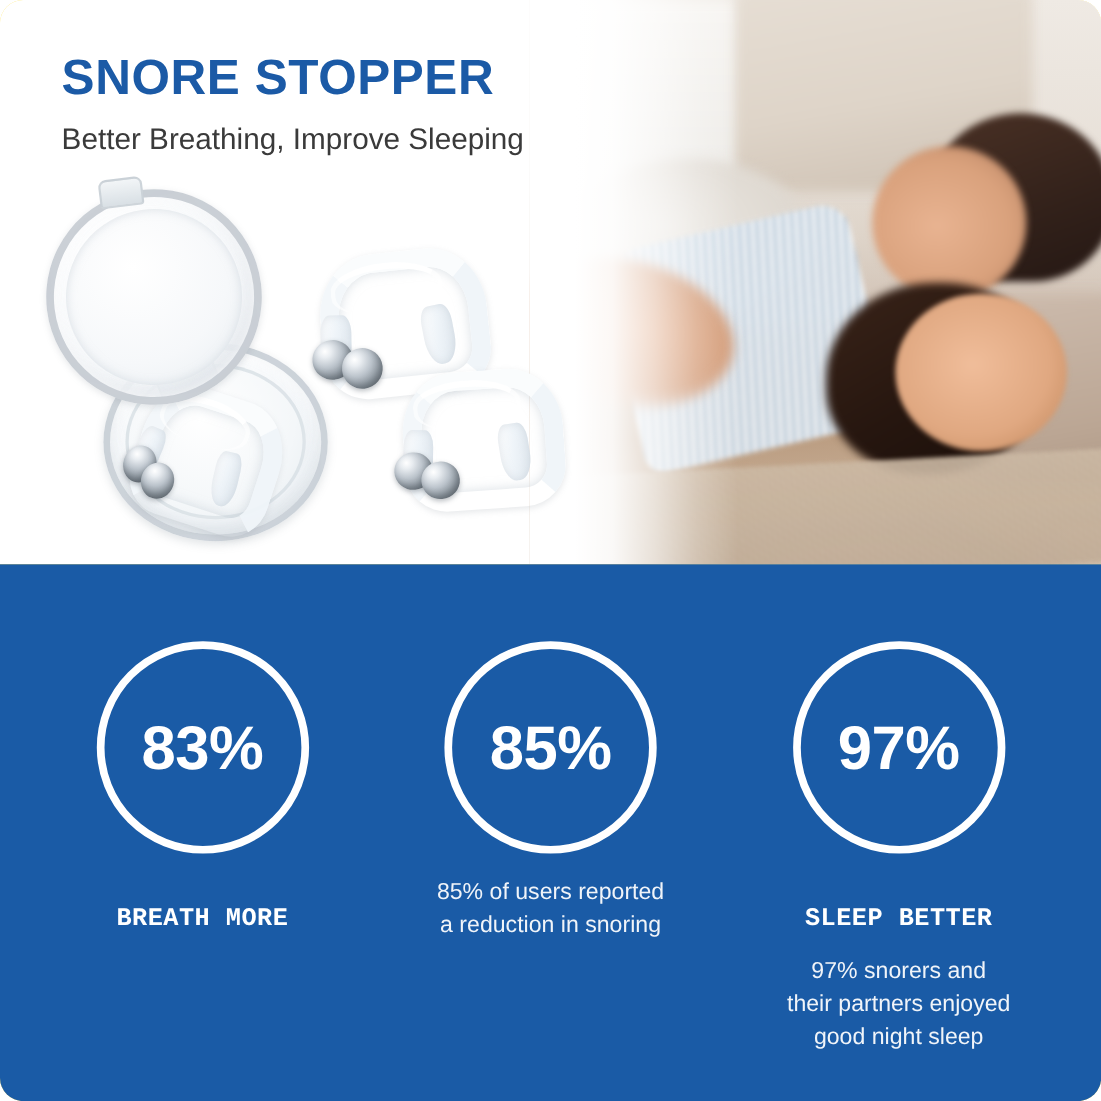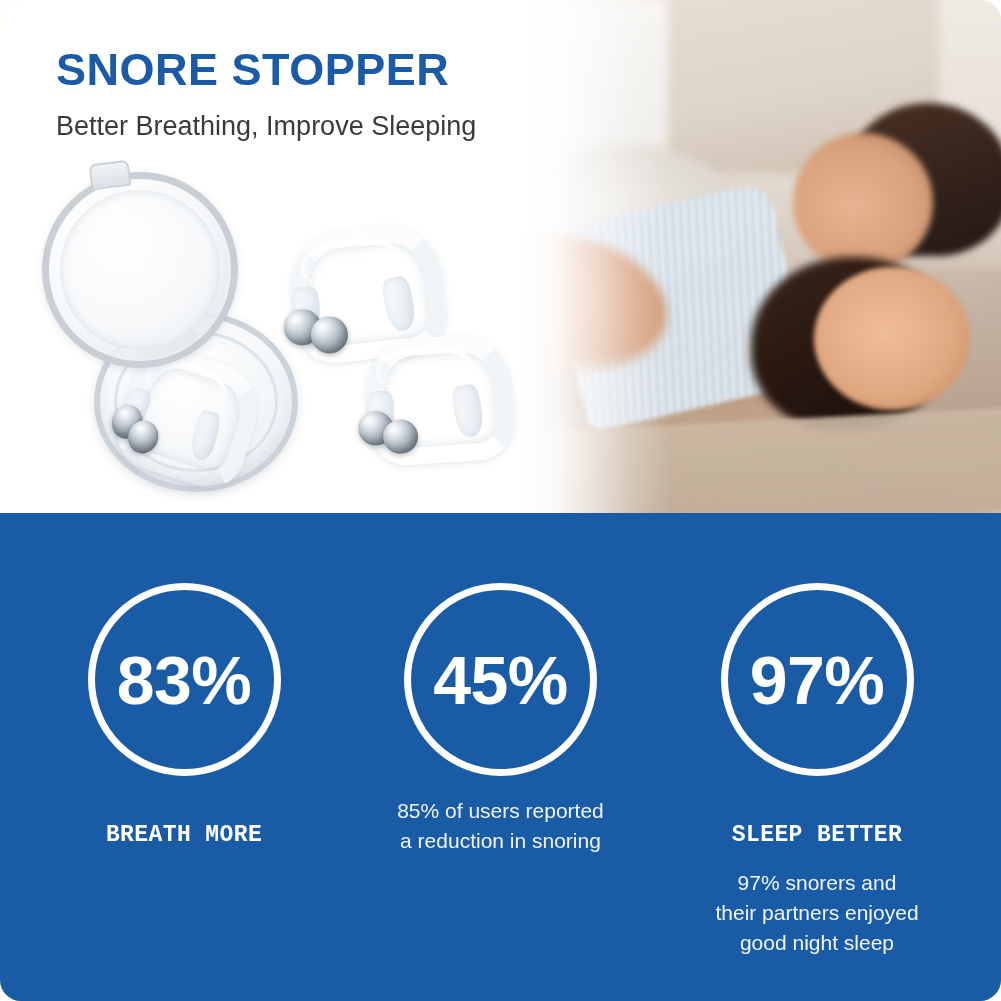--- a/index.html
+++ b/index.html
@@ -363,21 +363,21 @@
     width: 193px;
     height: 193px;
     border-radius: 50%;
     border: 7px solid #ffffff;
     display: flex;
     align-items: center;
     justify-content: center;
     box-sizing: border-box;
   }
   .stat-value {
-    font-size: 68px;
+    font-size: 56px;
     font-weight: bold;
     color: #ffffff;
     letter-spacing: -0.5px;
     line-height: 1;
   }
   .stat-heading {
     margin-top: 46px;
     font-size: 23px;
     font-weight: bold;
     color: #ffffff;
@@ -470,21 +470,21 @@
 
       <div class="stat-col">
         <div class="stat-circle">
           <span class="stat-value">83%</span>
         </div>
         <div class="stat-heading">BREATH MORE</div>
       </div>
 
       <div class="stat-col">
         <div class="stat-circle">
-          <span class="stat-value">45%</span>
+          <span class="stat-value">85%</span>
         </div>
         <div class="stat-desc">
           <span class="ln">85% of users reported</span>
           <span class="ln">a reduction in snoring</span>
         </div>
       </div>
 
       <div class="stat-col">
         <div class="stat-circle">
           <span class="stat-value">97%</span>

